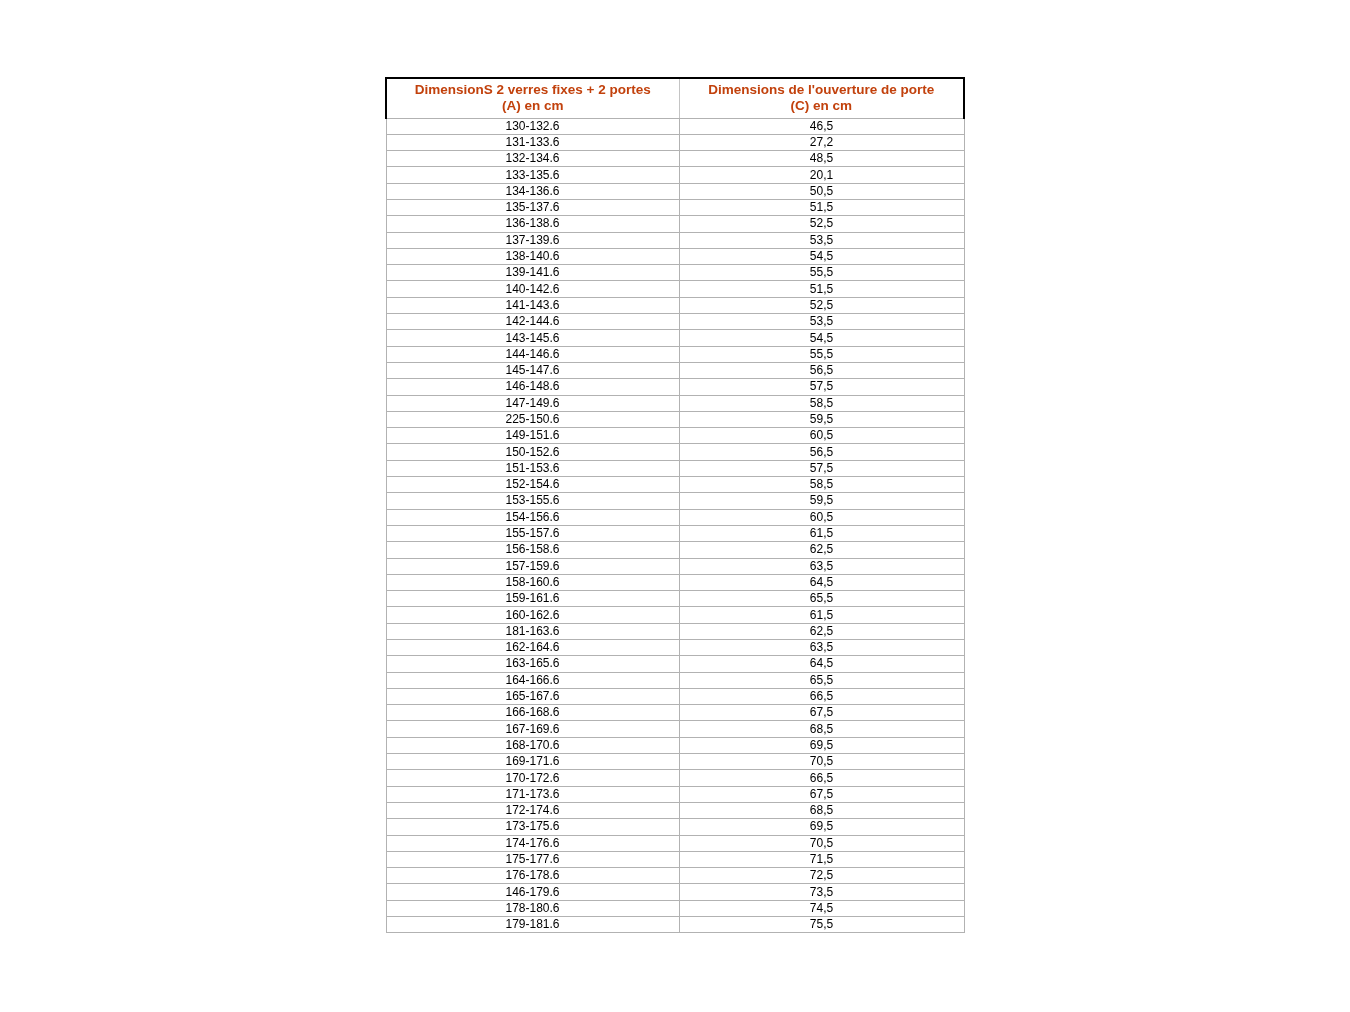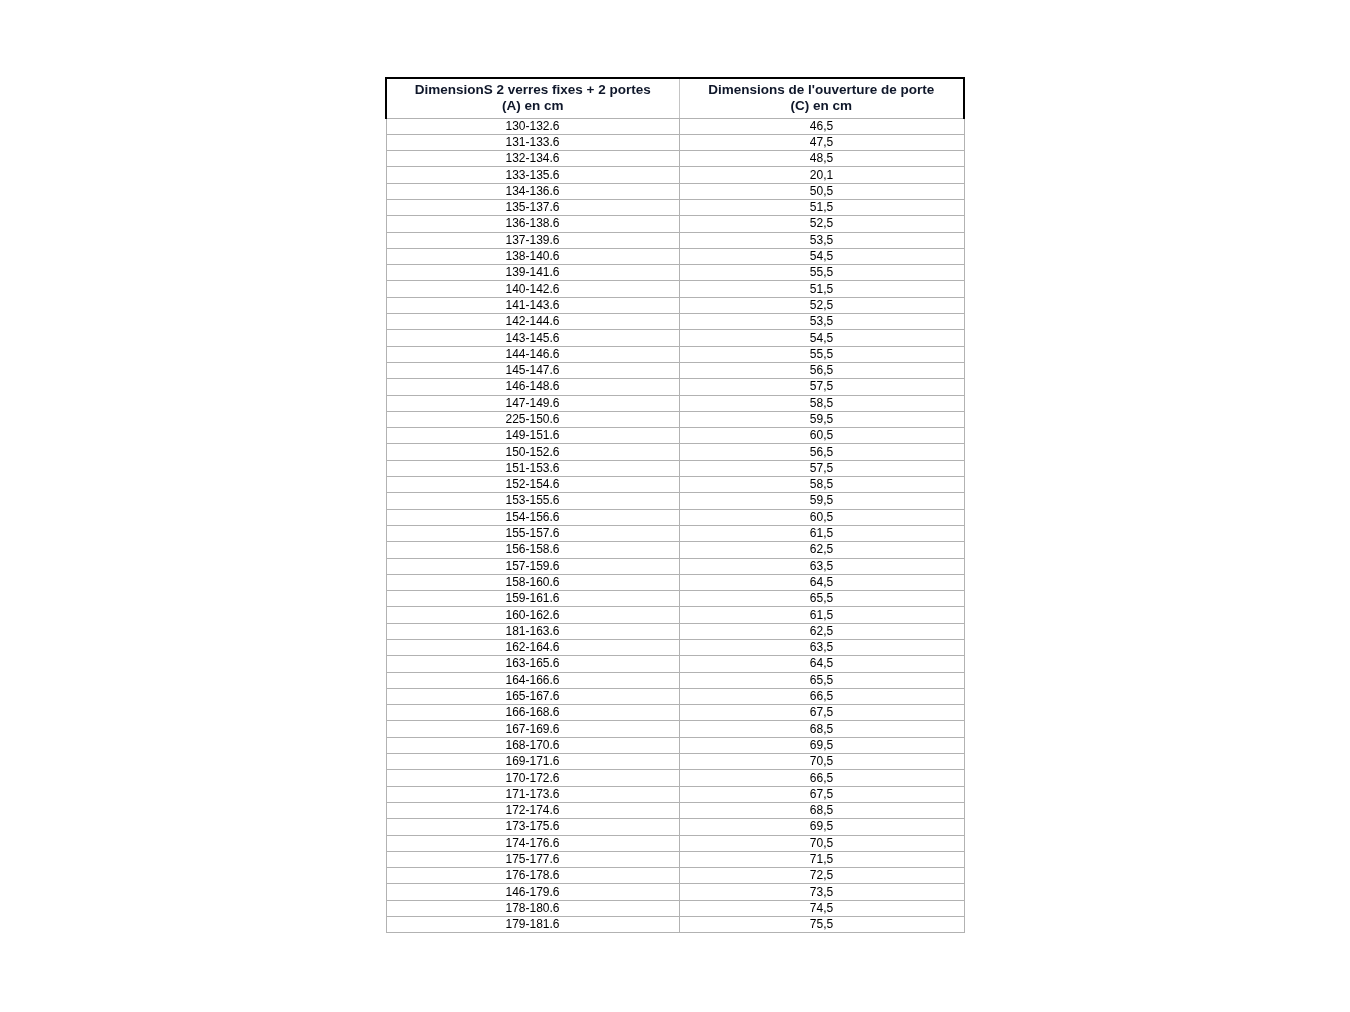--- a/index.html
+++ b/index.html
@@ -19,21 +19,21 @@
   }
   col.col-a { width:293px; }
   col.col-c { width:285px; }
   th {
     height:40px;
     font-size:13.5px;
     font-weight:bold;
     line-height:16px;
     text-align:center;
     vertical-align:middle;
-    color:#0f172a;
+    color:#c2410c;
     white-space:pre-line;
     padding:2px 4px;
     border-top:2px solid #000000;
     border-bottom:1px solid #b2b2b2;
   }
   th.h-a { border-left:2px solid #000000; border-right:1px solid #c4c4c4; }
   th.h-c { border-right:2px solid #000000; }
   tbody tr { height:16.3px;padding-left:28px; }
   td {
     font-size:12px;
@@ -63,21 +63,21 @@
 (C) en cm</th>
         </tr>
       </thead>
       <tbody>
           <tr>
             <td>130-132.6</td>
             <td>46,5</td>
           </tr>
           <tr>
             <td>131-133.6</td>
-            <td>47,5</td>
+            <td>27,2</td>
           </tr>
           <tr>
             <td>132-134.6</td>
             <td>48,5</td>
           </tr>
           <tr>
             <td>133-135.6</td>
             <td>20,1</td>
           </tr>
           <tr>

